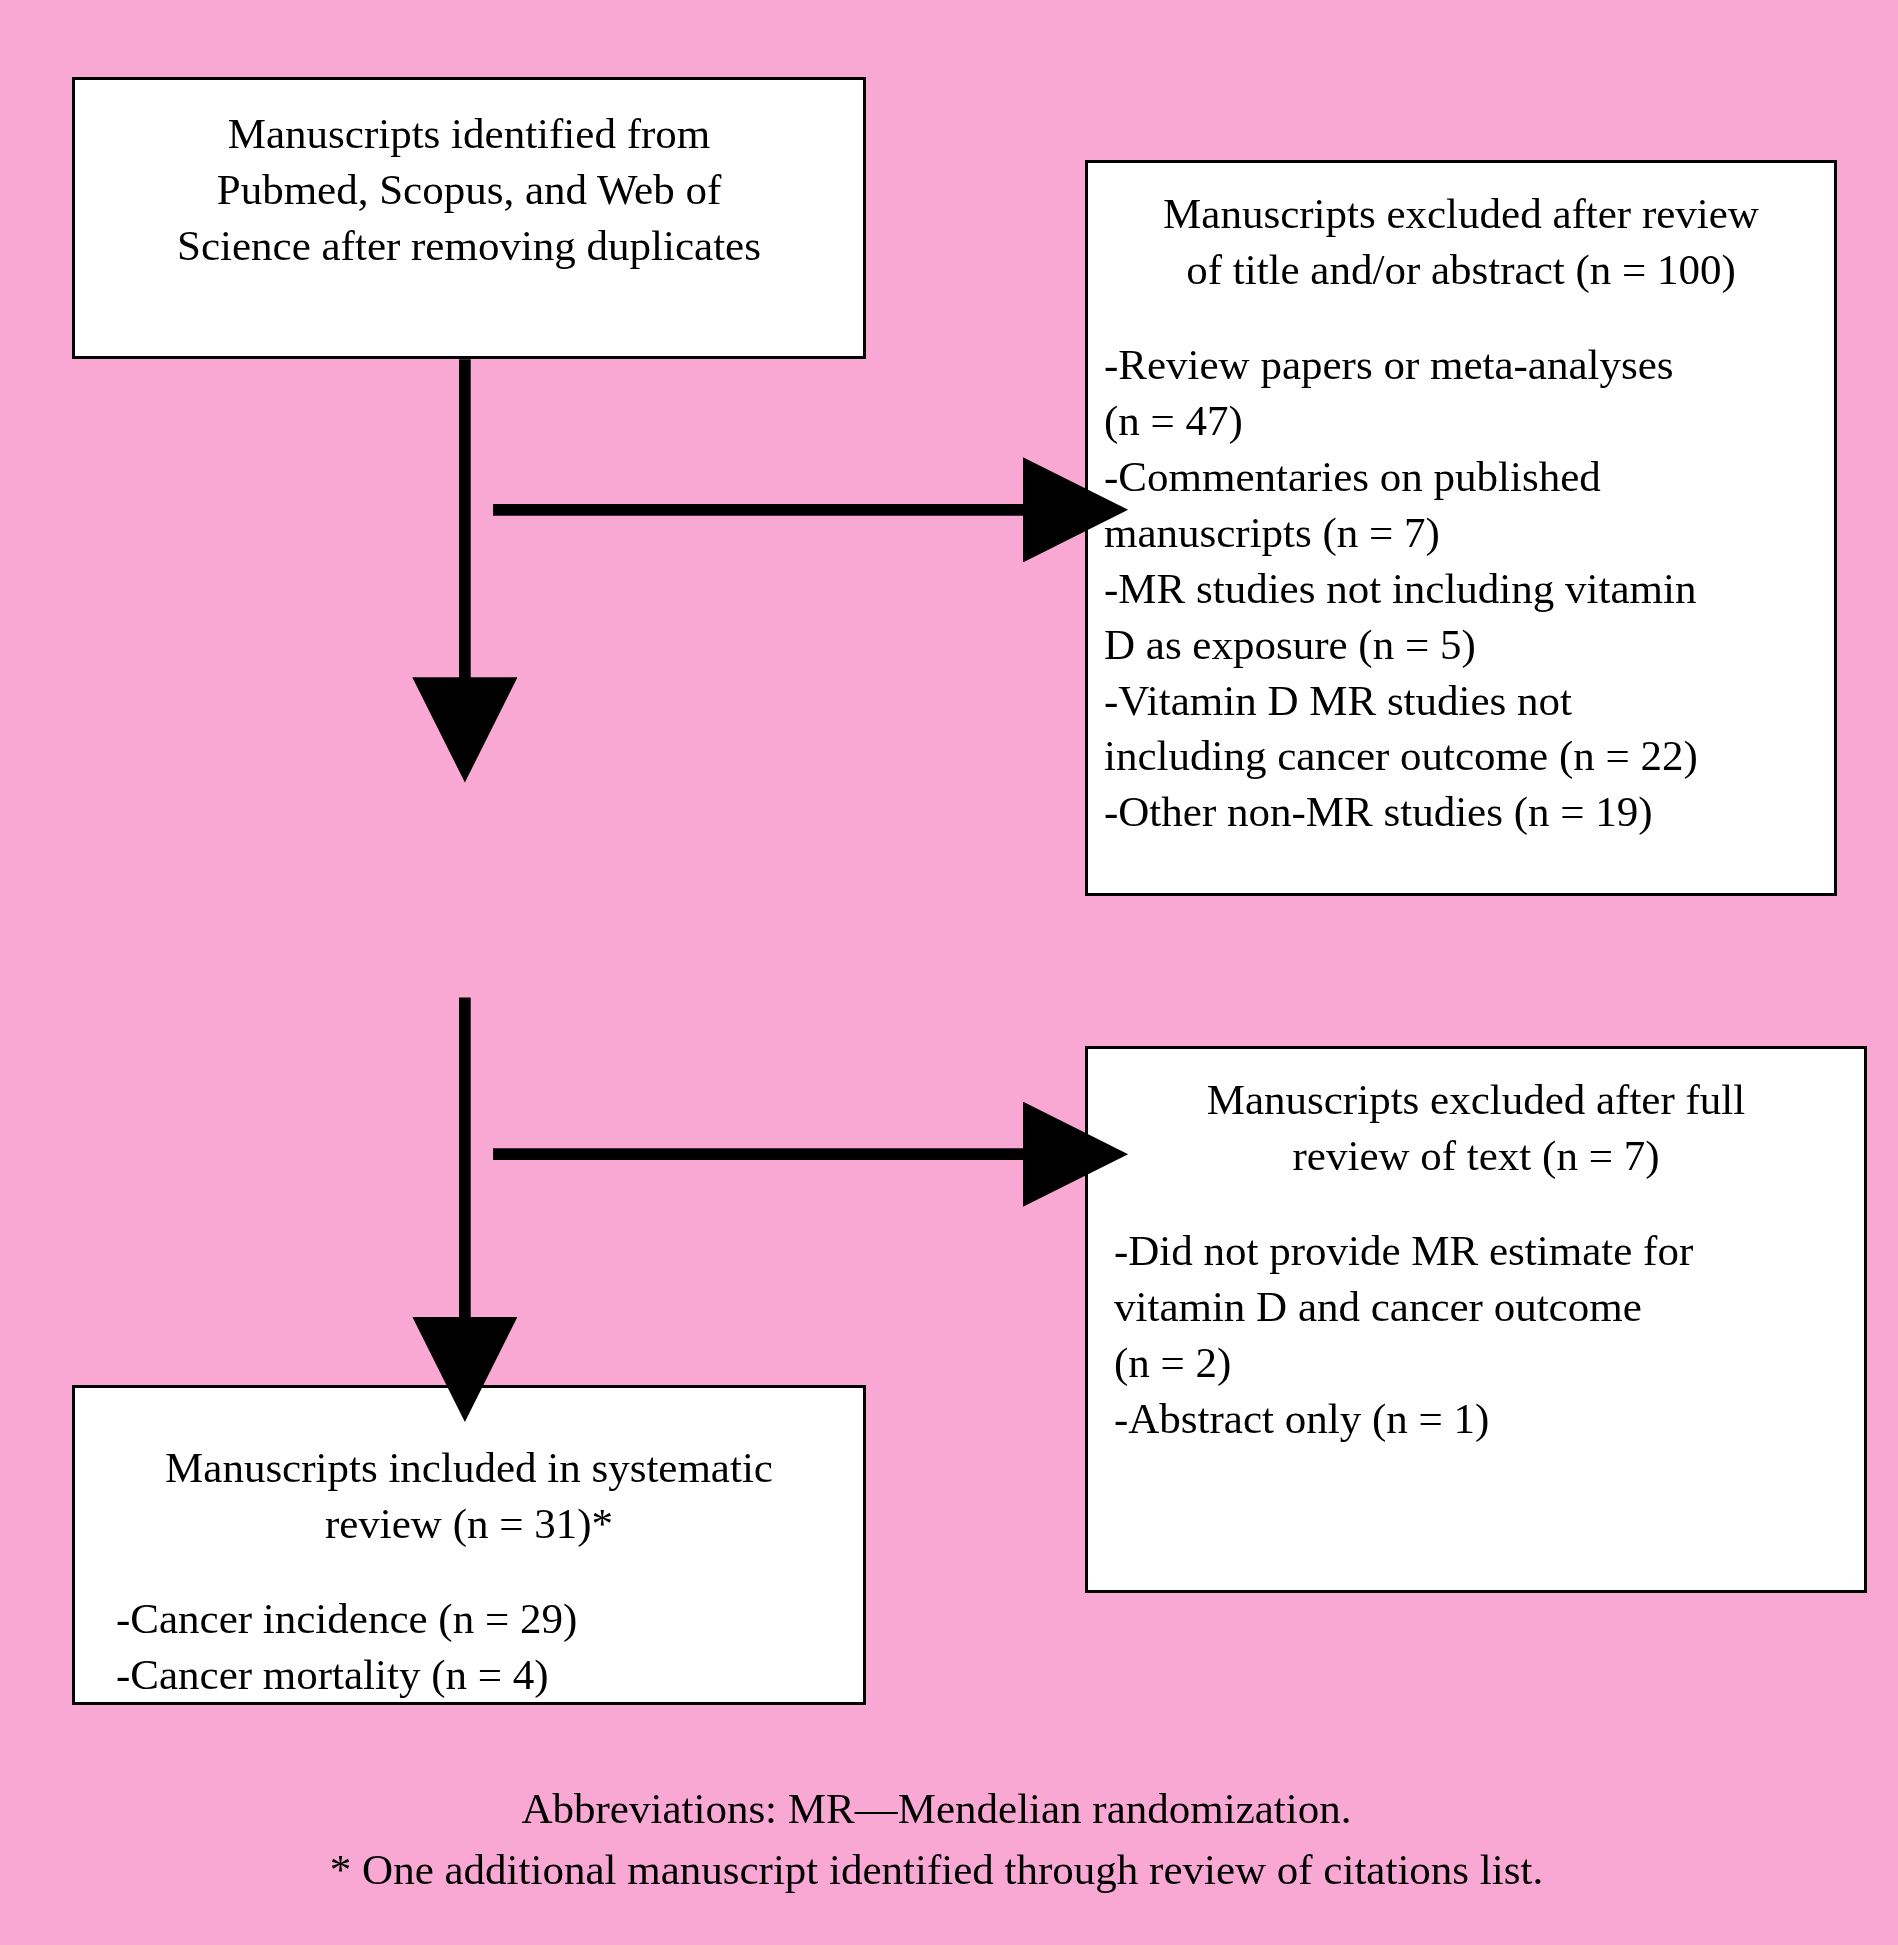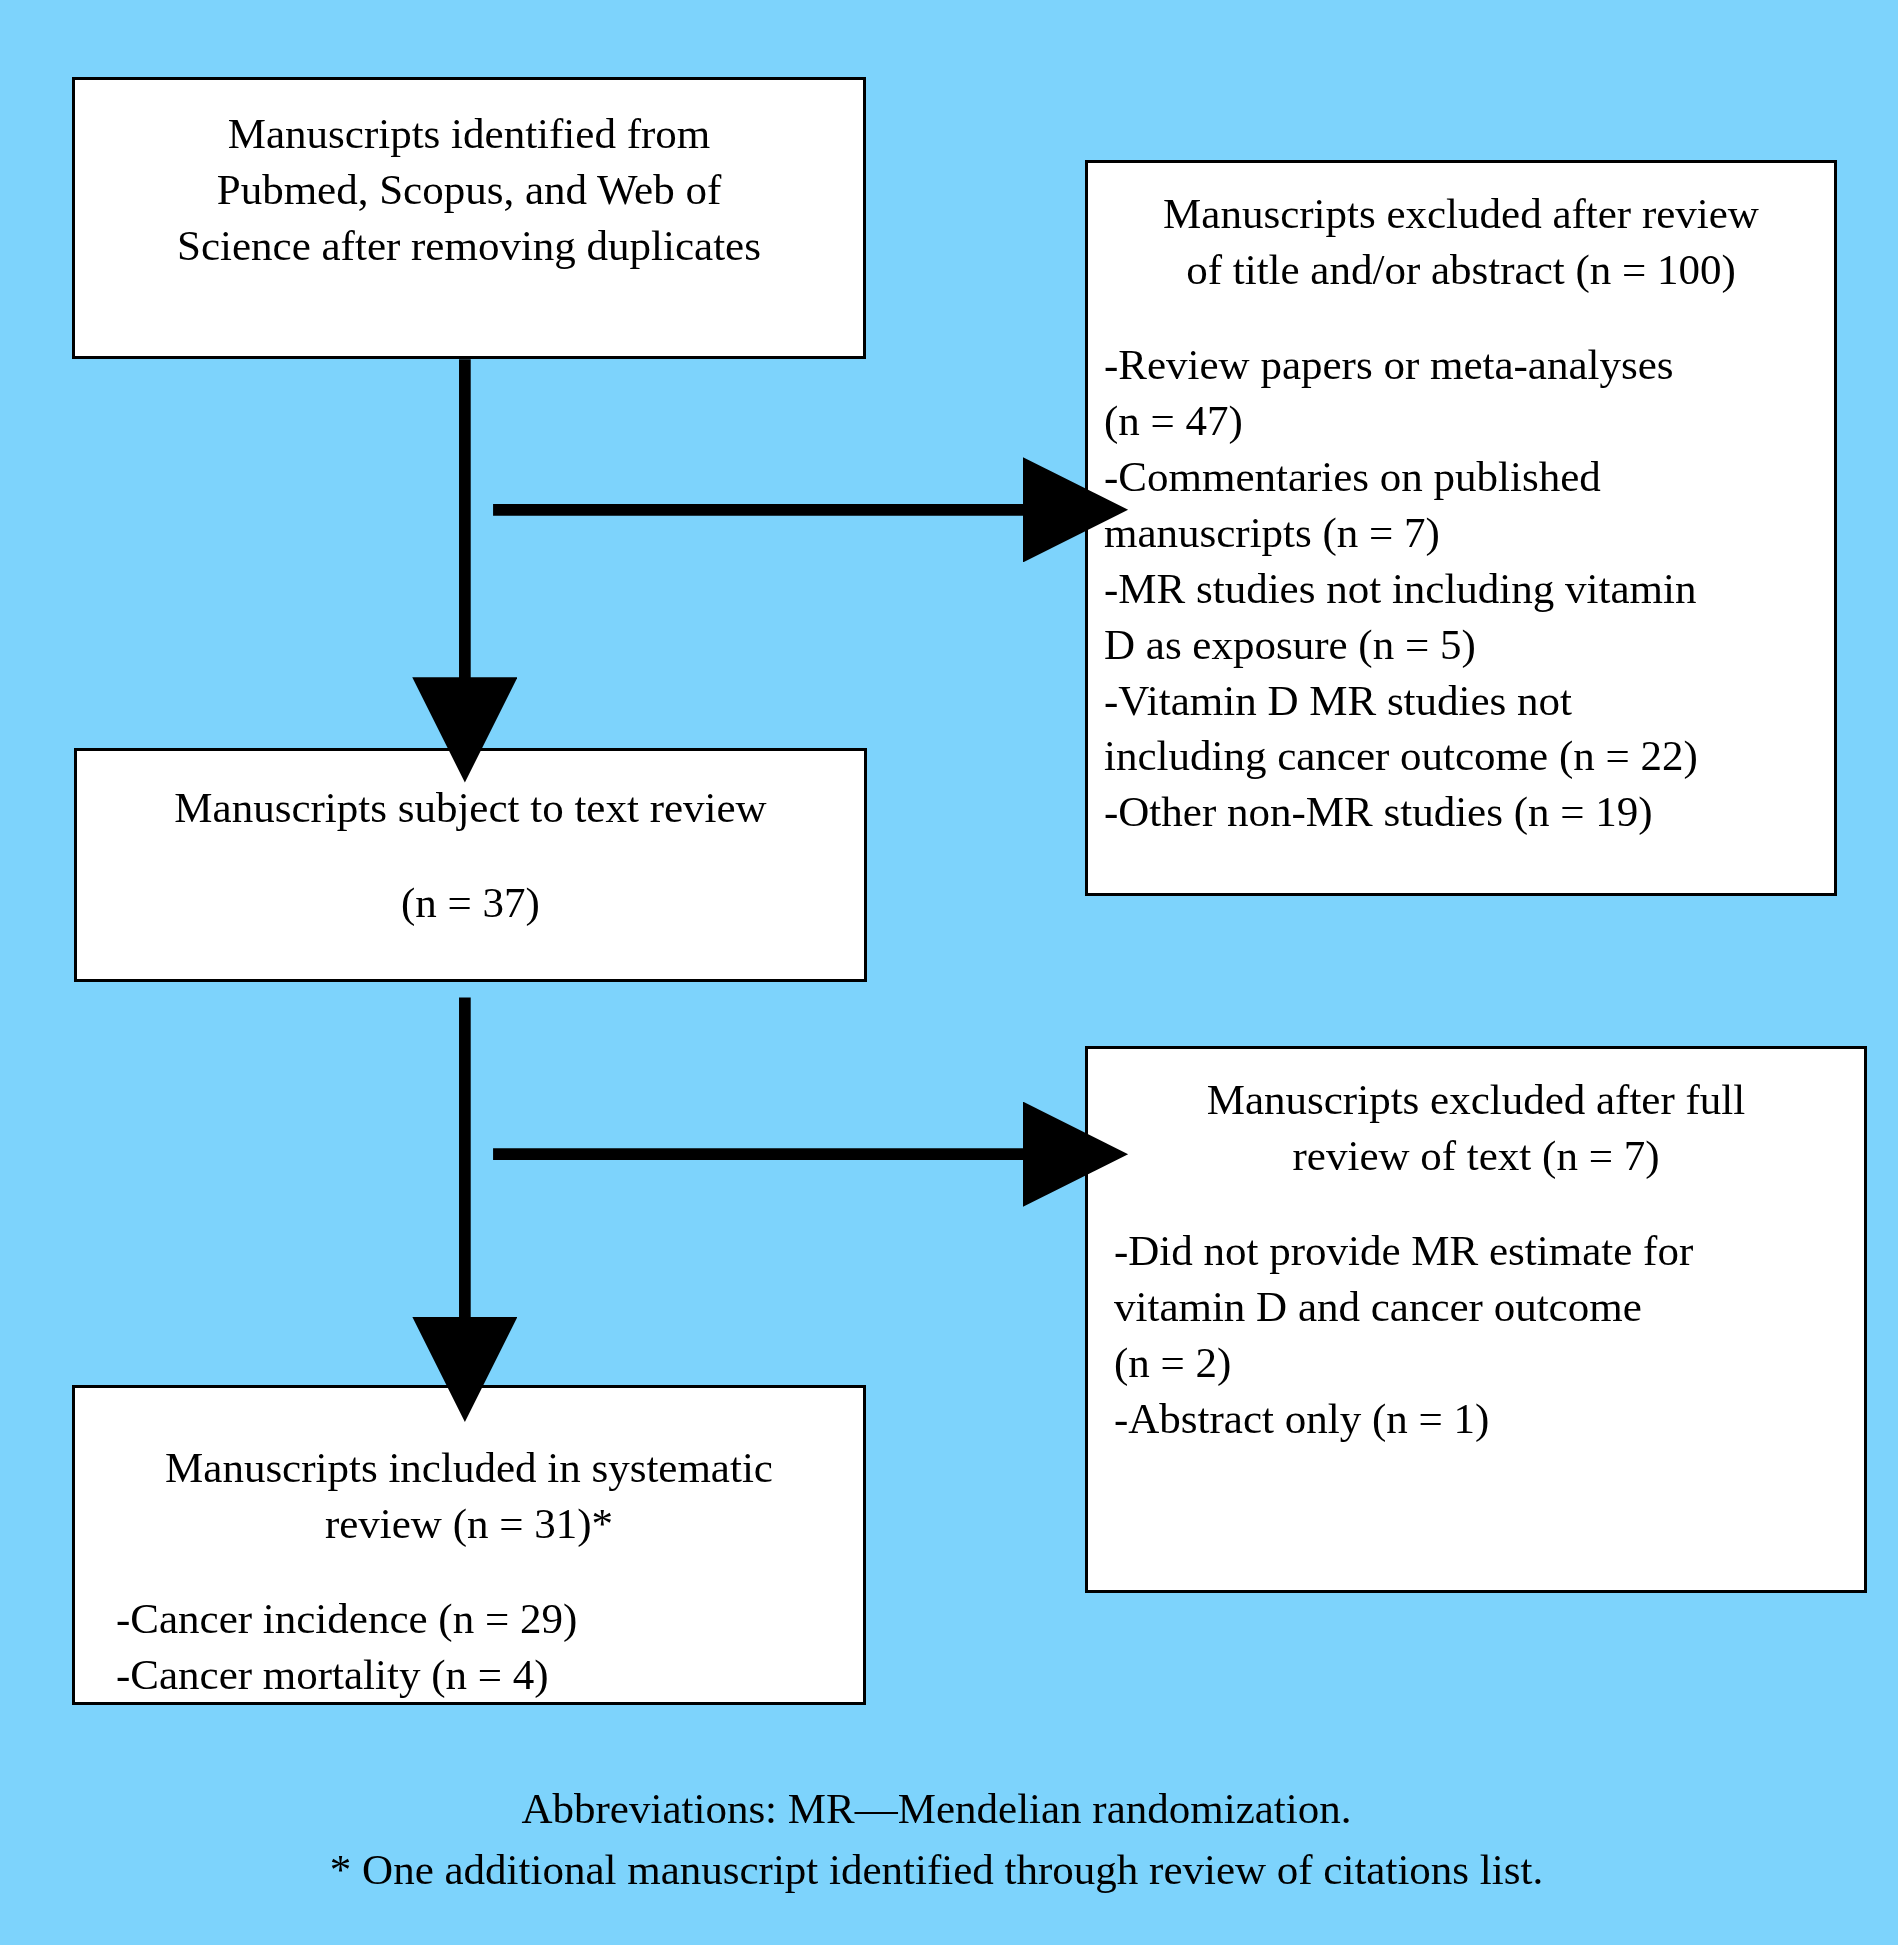--- a/index.html
+++ b/index.html
@@ -9,21 +9,21 @@
     background: #ffffff;
   }
   body {
     font-family: "Liberation Serif", "DejaVu Serif", serif;
     color: #000000;
   }
   #canvas {
     position: relative;
     width: 1898px;
     height: 1946px;
-    background: #7dd3fc;
+    background: #f9a8d4;
     overflow: hidden;
   }
   .box {
     position: absolute;
     box-sizing: border-box;
     border: 3.4px solid #000000;
     background: #ffffff;
   }
   .box-inner {
     position: absolute;
@@ -100,27 +100,20 @@
 <div id="canvas">
 
   <div class="box" id="box-identified">
     <div class="box-inner">
       <div class="ln center">Manuscripts identified from</div>
       <div class="ln center">Pubmed, Scopus, and Web of</div>
       <div class="ln center">Science after removing duplicates</div>
     </div>
   </div>
 
-  <div class="box" id="box-textreview">
-    <div class="box-inner">
-      <div class="ln center">Manuscripts subject to text review</div>
-      <div class="gap"></div>
-      <div class="ln center">(n = 37)</div>
-    </div>
-  </div>
 
   <div class="box" id="box-included">
     <div class="box-inner">
       <div class="ln center">Manuscripts included in systematic</div>
       <div class="ln center">review (n = 31)*</div>
       <div class="gap"></div>
       <div class="ln left">-Cancer incidence (n = 29)</div>
       <div class="ln left">-Cancer mortality (n = 4)</div>
     </div>
   </div>

